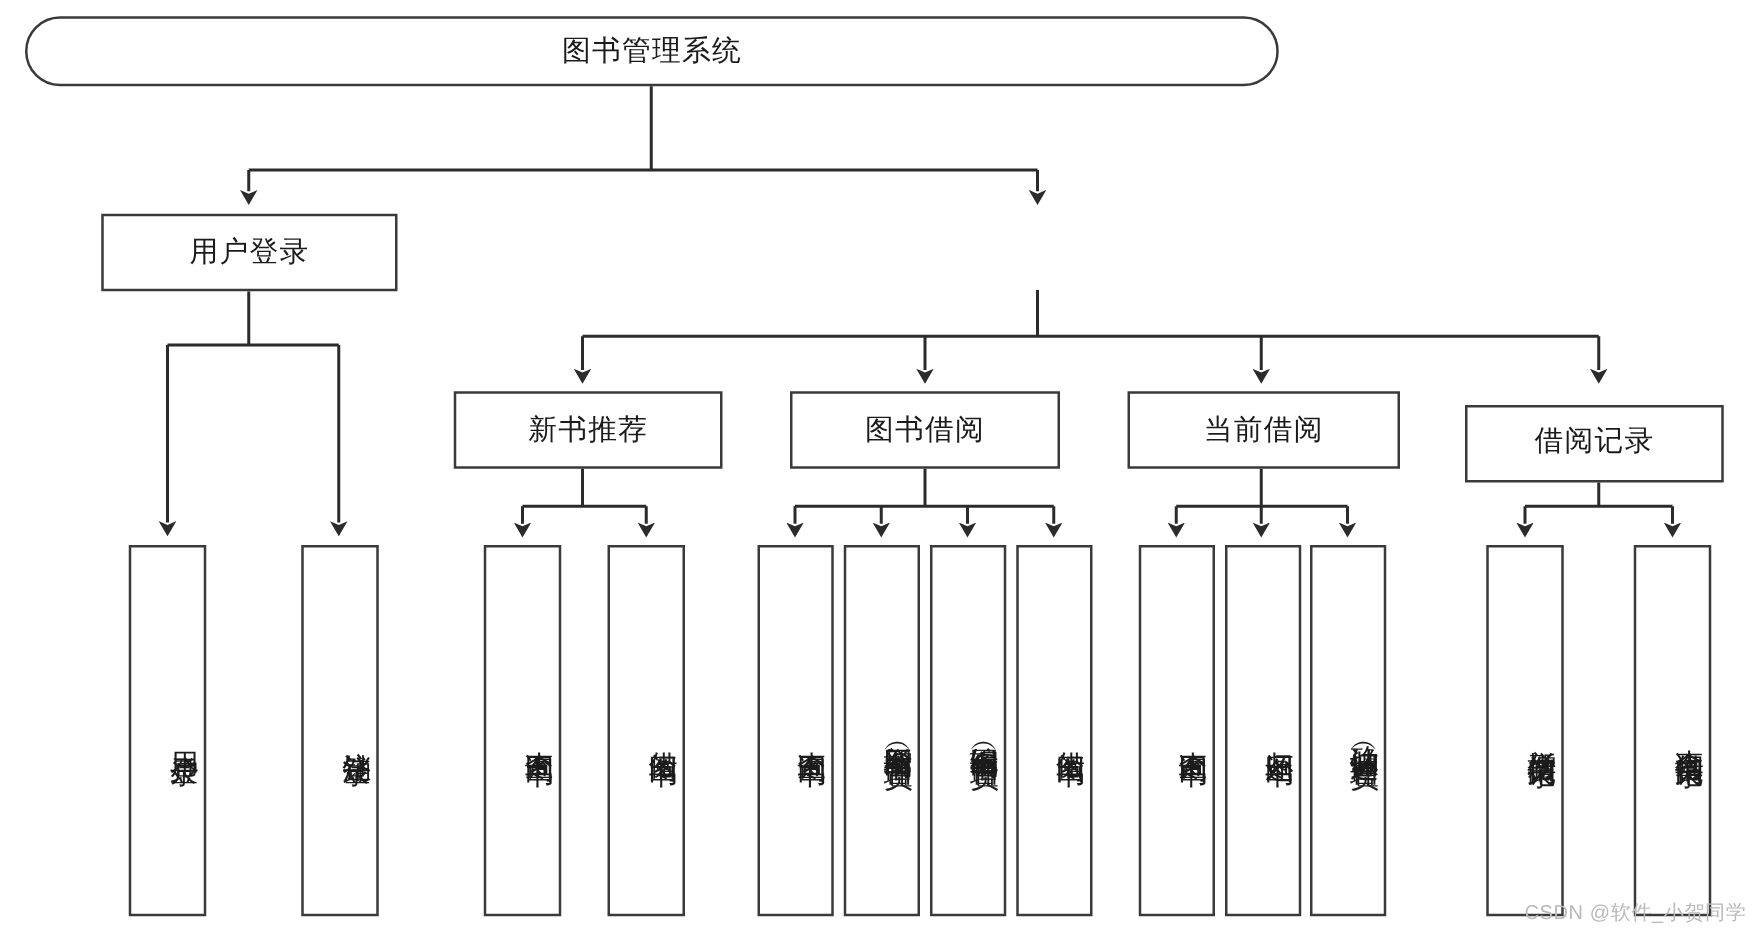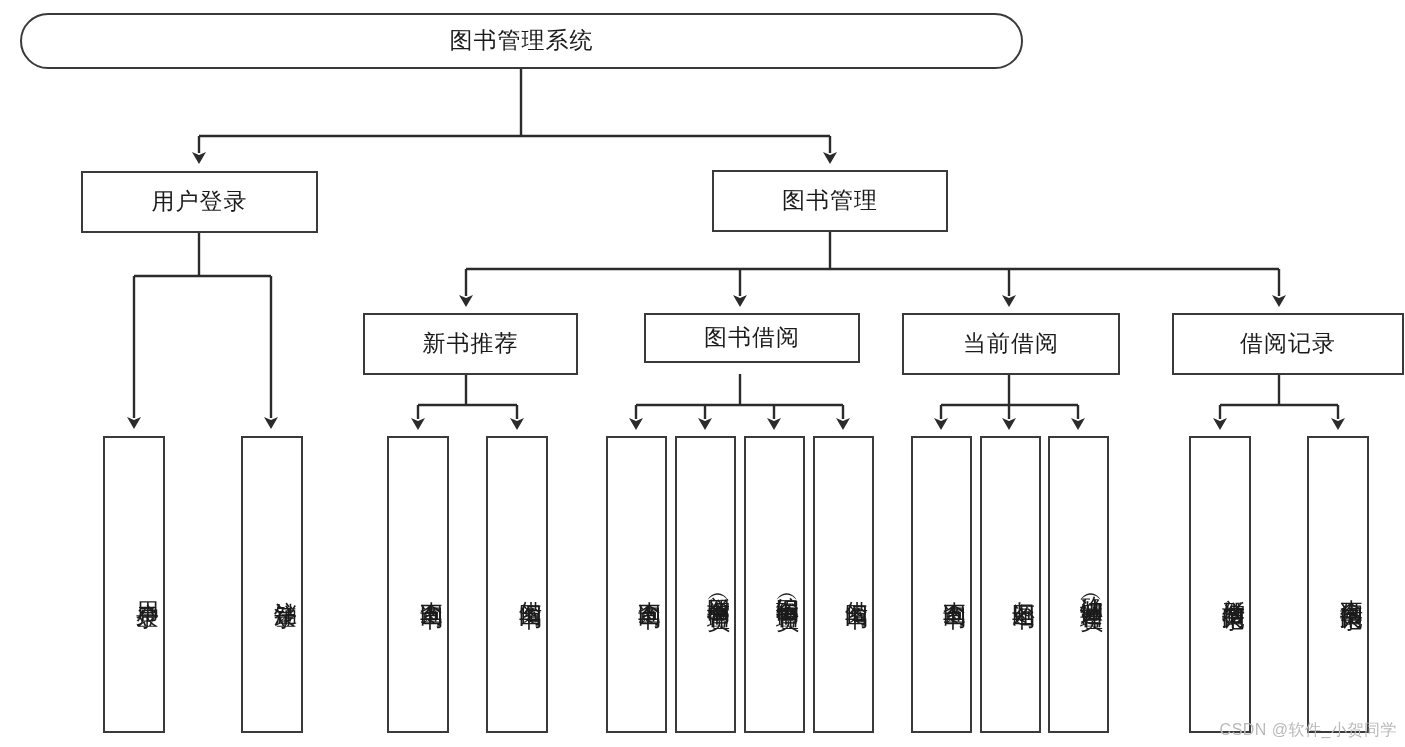--- a/index.html
+++ b/index.html
@@ -123,37 +123,34 @@
   </svg>
 
   <div class="node horiz" style="left:20px; top:13px; width:1003px; height:56px;border-radius:28px;">
     <span>图书管理系统</span>
   </div>
 
   <div class="node horiz" style="left:81px; top:171px; width:237px; height:62px;">
     <span>用户登录</span>
   </div>
 
-  <div class="node horiz" style="left:712px; top:170px; width:236px; height:62px;">
-    <span>图书管理</span>
-  </div>
 
   <div class="node horiz" style="left:363px; top:313px; width:215px; height:62px;">
     <span>新书推荐</span>
   </div>
 
-  <div class="node horiz" style="left:632px; top:313px; width:216px; height:50px;margin-left:12px;">
+  <div class="node horiz" style="left:632px; top:313px; width:216px; height:62px;">
     <span>图书借阅</span>
   </div>
 
   <div class="node horiz" style="left:902px; top:313px; width:218px; height:62px;">
     <span>当前借阅</span>
   </div>
 
-  <div class="node horiz" style="left:1172px; top:313px; width:232px; height:62px;">
+  <div class="node horiz" style="left:1172px; top:324px; width:207px; height:62px;font-family:Liberation Mono, monospace;">
     <span>借阅记录</span>
   </div>
 
   <div class="node vert" style="left:103px; top:436px; width:62px; height:297px;">
     <span class="vtext">用户登录</span>
   </div>
 
   <div class="node vert" style="left:241px; top:436px; width:62px; height:297px;">
     <span class="vtext">注销登录</span>
   </div>

